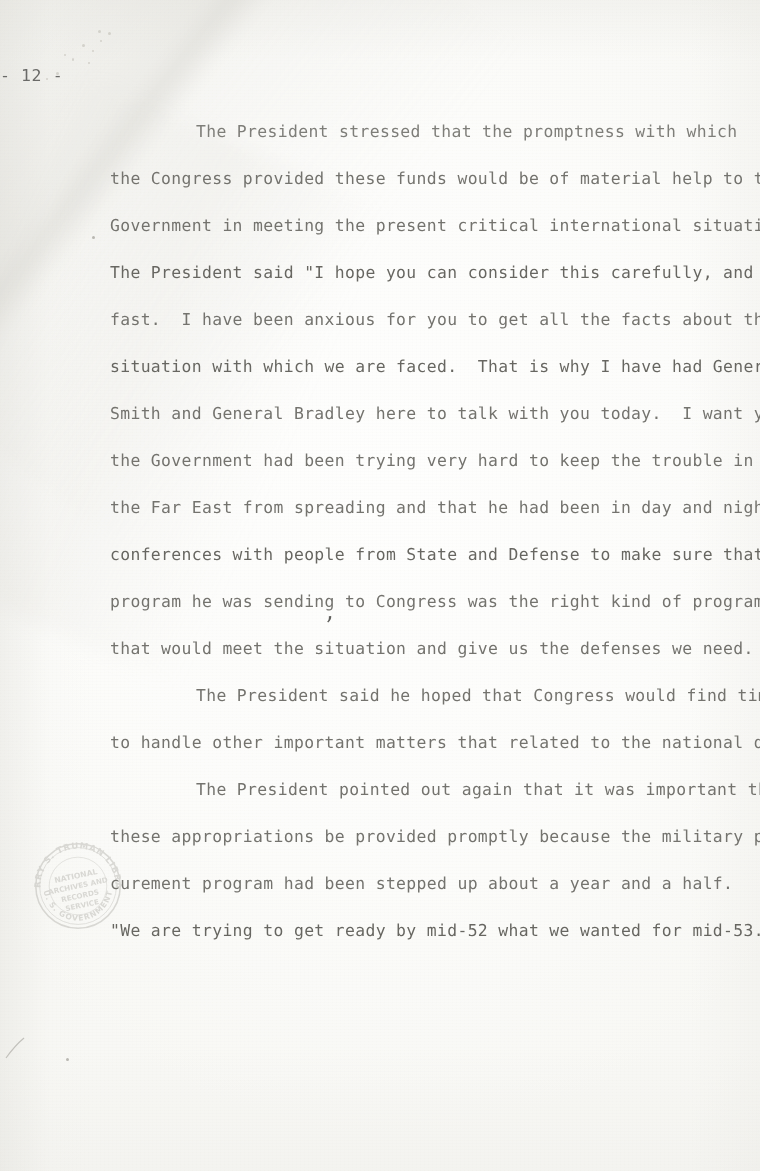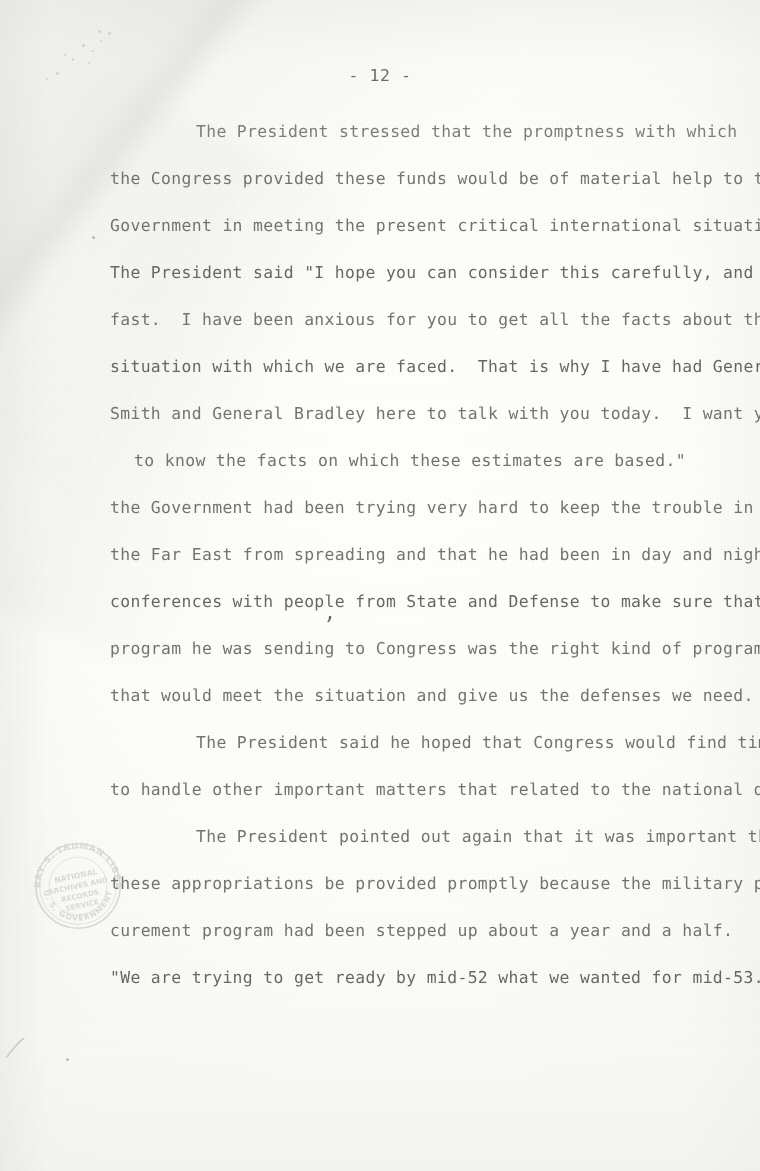--- a/index.html
+++ b/index.html
@@ -142,33 +142,31 @@
   .typed-layer {
     position: absolute;
     inset: 0;
   }
 
   .page-number {
     position: absolute;
     left: 0;
     right: 0;
     top: 66px;
-    text-align: center;
     font-size: 16.5px;
     letter-spacing: 0.6px;
     color: #3a3a38;
     white-space: pre;
   }
 
   .body-block {
     position: absolute;
     left: 110px;
     top: 108px;
     width: 600px;
-    text-align: center;
   }
 
   .t-line {
     height: 47px;
     line-height: 47px;
     font-size: 16.4px;
     letter-spacing: 0.35px;
     color: #3d3d3a;
     white-space: pre;
     text-rendering: geometricPrecision;
@@ -268,21 +266,20 @@
     <div class="body-block">
 
       <div>
         <div class="t-line indent ink-light">The President stressed that the promptness with which</div>
         <div class="t-line ink-mid">the Congress provided these funds would be of material help to the</div>
         <div class="t-line ink-mid">Government in meeting the present critical international situation.</div>
         <div class="t-line ink-dark">The President said "I hope you can consider this carefully, and act</div>
         <div class="t-line ink-mid">fast.  I have been anxious for you to get all the facts about the</div>
         <div class="t-line ink-dark">situation with which we are faced.  That is why I have had General</div>
         <div class="t-line ink-mid">Smith and General Bradley here to talk with you today.  I want you</div>
-        <div class="t-line ink-mid">to know the facts on which these estimates are based."</div>
       </div>
 
       <div>
         <div class="t-line ink-mid">the Government had been trying very hard to keep the trouble in</div>
         <div class="t-line ink-mid">the Far East from spreading and that he had been in day and night</div>
         <div class="t-line ink-dark">conferences with people from State and Defense to make sure that the</div>
         <div class="t-line ink-mid">program he was sending to Congress was the right kind of program</div>
         <div class="t-line ink-mid">that would meet the situation and give us the defenses we need.</div>
       </div>
 

